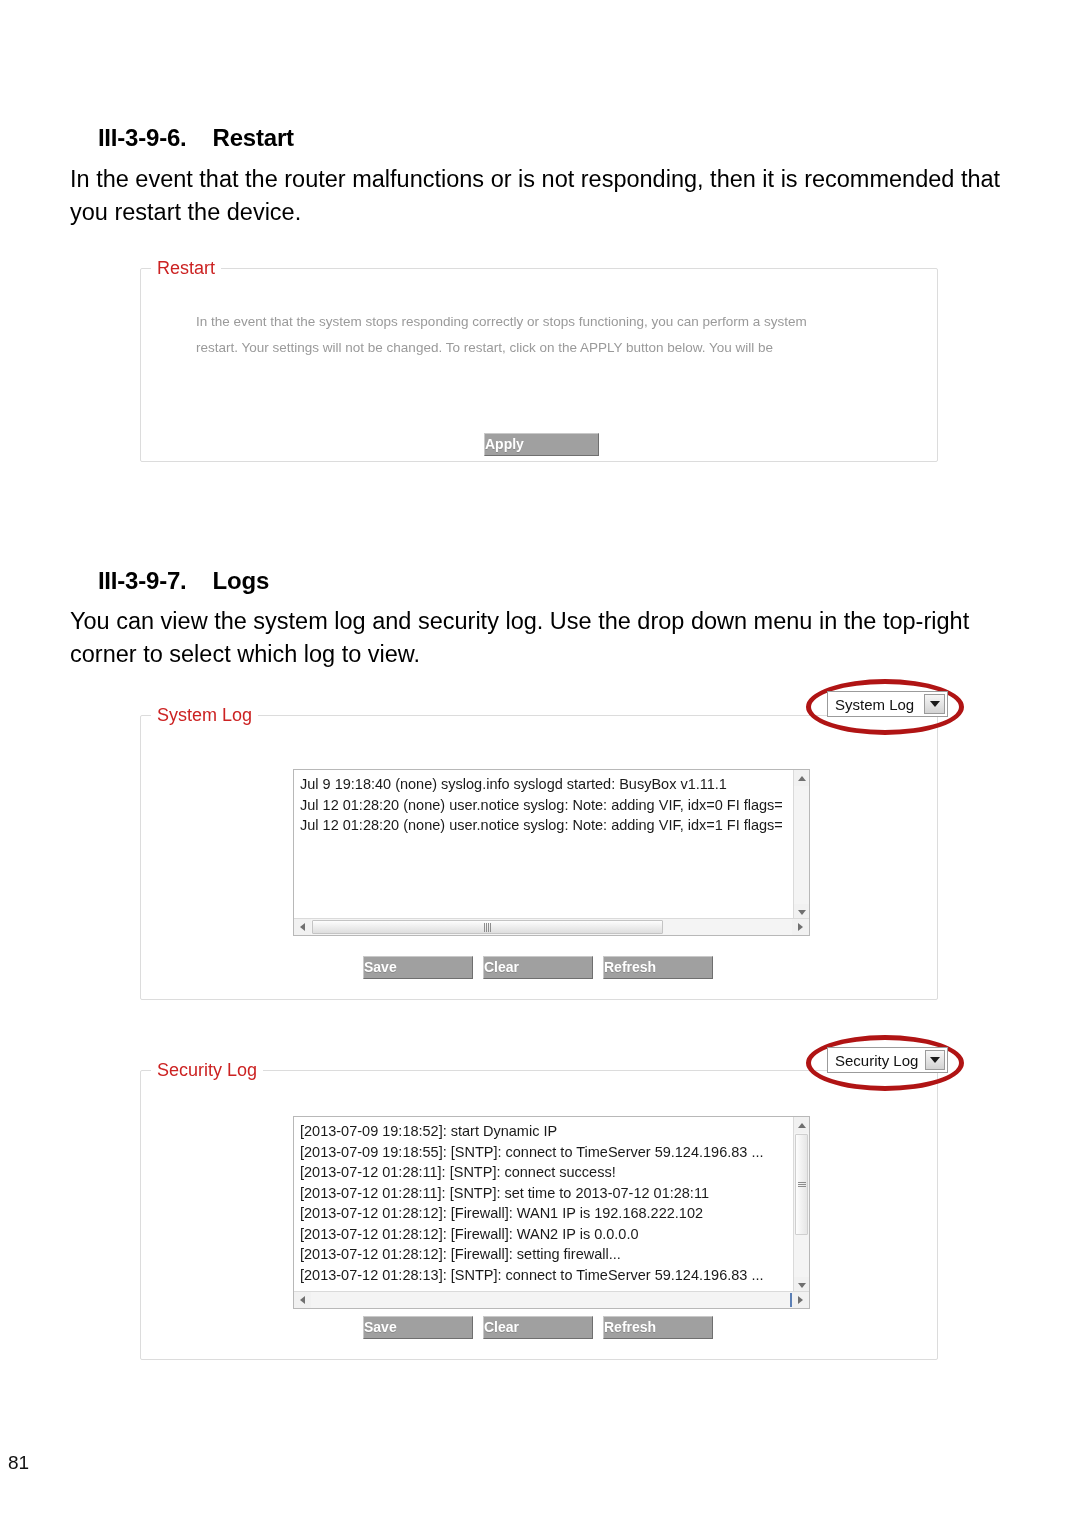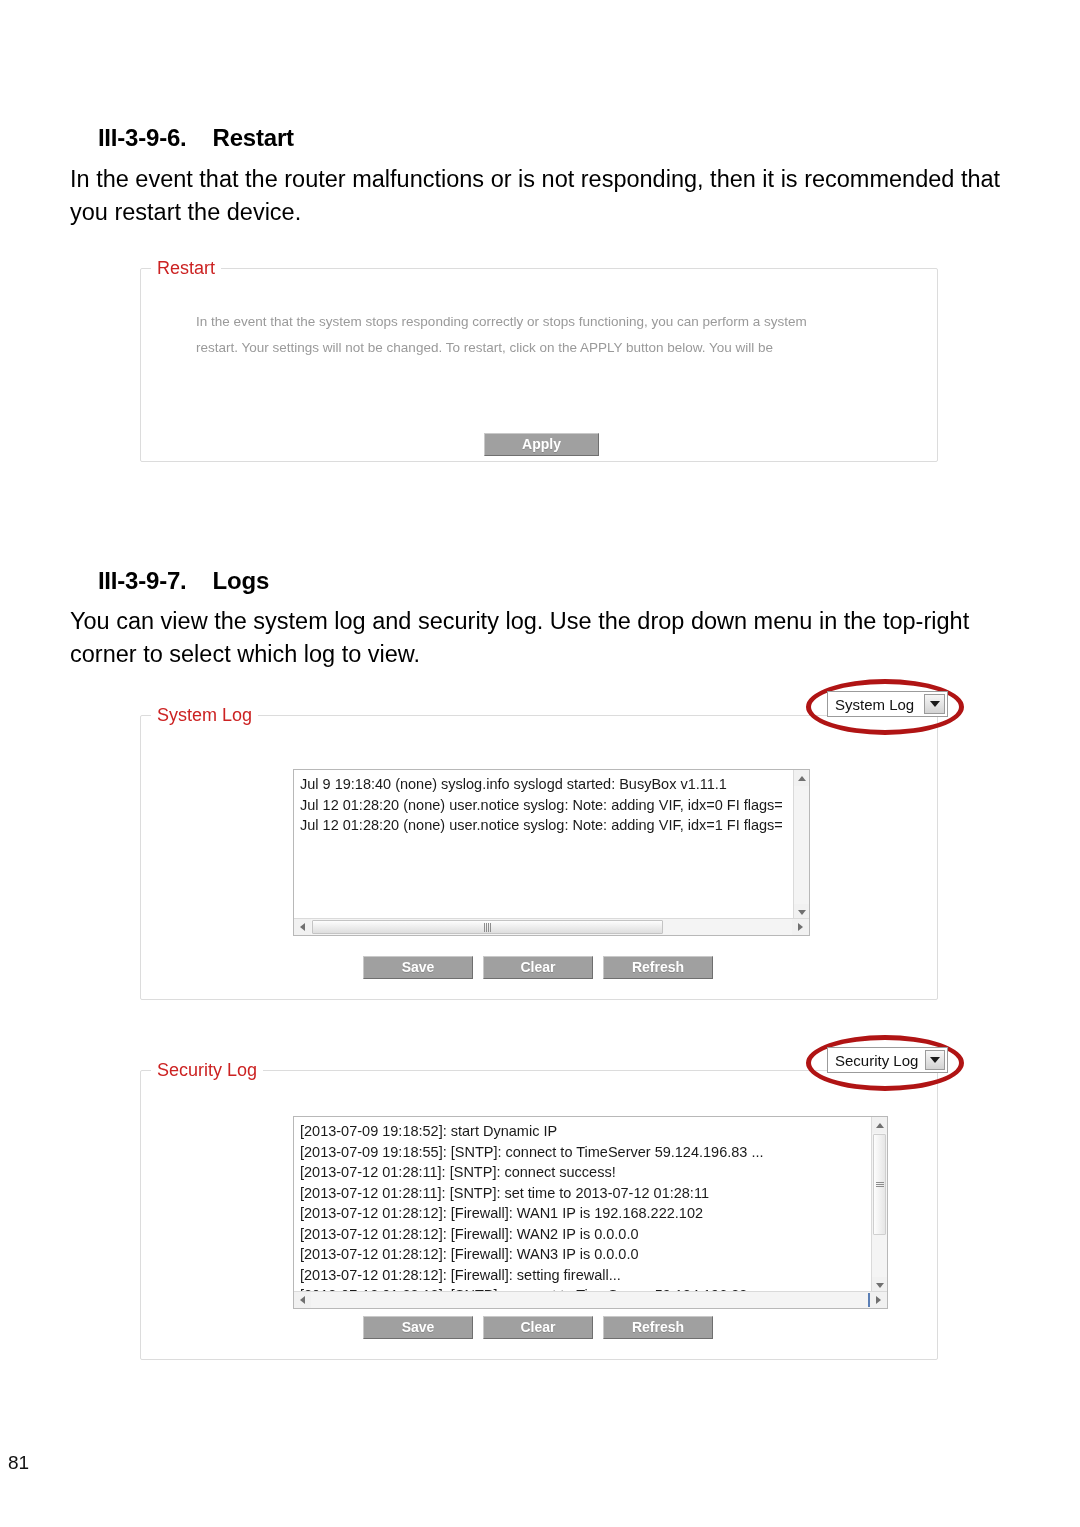--- a/index.html
+++ b/index.html
@@ -79,21 +79,20 @@
   .ui-btn {
     position: absolute;
     background: #a0a0a0;
     border-top: 1px solid #c9c9c9;
     border-left: 1px solid #c9c9c9;
     border-right: 1px solid #6f6f6f;
     border-bottom: 1px solid #6f6f6f;
     color: #ffffff;
     font-size: 14px;
     font-weight: bold;
-    text-align: center;
     font-family: "Liberation Sans", sans-serif;
     line-height: 21px;
     height: 23px;
     cursor: pointer;
     text-shadow: 0 1px 0 rgba(120,120,120,0.6);
   }
 
   .btn-row {
     position: absolute;
     display: flex;
@@ -358,29 +357,28 @@
   <div class="ui-select" style="left:827px; top:1047px; width:121px;">
     <span class="sel-label">Security Log</span>
     <span class="sel-arrow">
       <span class="sel-tri"></span>
     </span>
   </div>
 
   <div class="ui-panel" style="left:140px; top:1070px; width:798px; height:290px;">
     <div class="ui-legend">Security Log</div>
 
-    <div class="log-box" style="left:136px; top:45px; width:595px; height:193px;">
+    <div class="log-box" style="left:136px; top:45px; width:517px; height:193px;">
       <div class="log-text">
         <div>[2013-07-09 19:18:52]: start Dynamic IP</div>
         <div>[2013-07-09 19:18:55]: [SNTP]: connect to TimeServer 59.124.196.83 ...</div>
         <div>[2013-07-12 01:28:11]: [SNTP]: connect success!</div>
         <div>[2013-07-12 01:28:11]: [SNTP]: set time to 2013-07-12 01:28:11</div>
         <div>[2013-07-12 01:28:12]: [Firewall]: WAN1 IP is 192.168.222.102</div>
         <div>[2013-07-12 01:28:12]: [Firewall]: WAN2 IP is 0.0.0.0</div>
-        <div>[2013-07-12 01:28:12]: [Firewall]: WAN3 IP is 0.0.0.0</div>
         <div>[2013-07-12 01:28:12]: [Firewall]: setting firewall...</div>
         <div>[2013-07-12 01:28:13]: [SNTP]: connect to TimeServer 59.124.196.83 ...</div>
       </div>
 
       <div class="sb-v" style="height:176px;">
         <div class="arrow-up">
             <span class="tri-up"></span>
           </div>
         <div class="thumb" style="top:17px; height:101px;">
           <span class="grip-h"></span>

